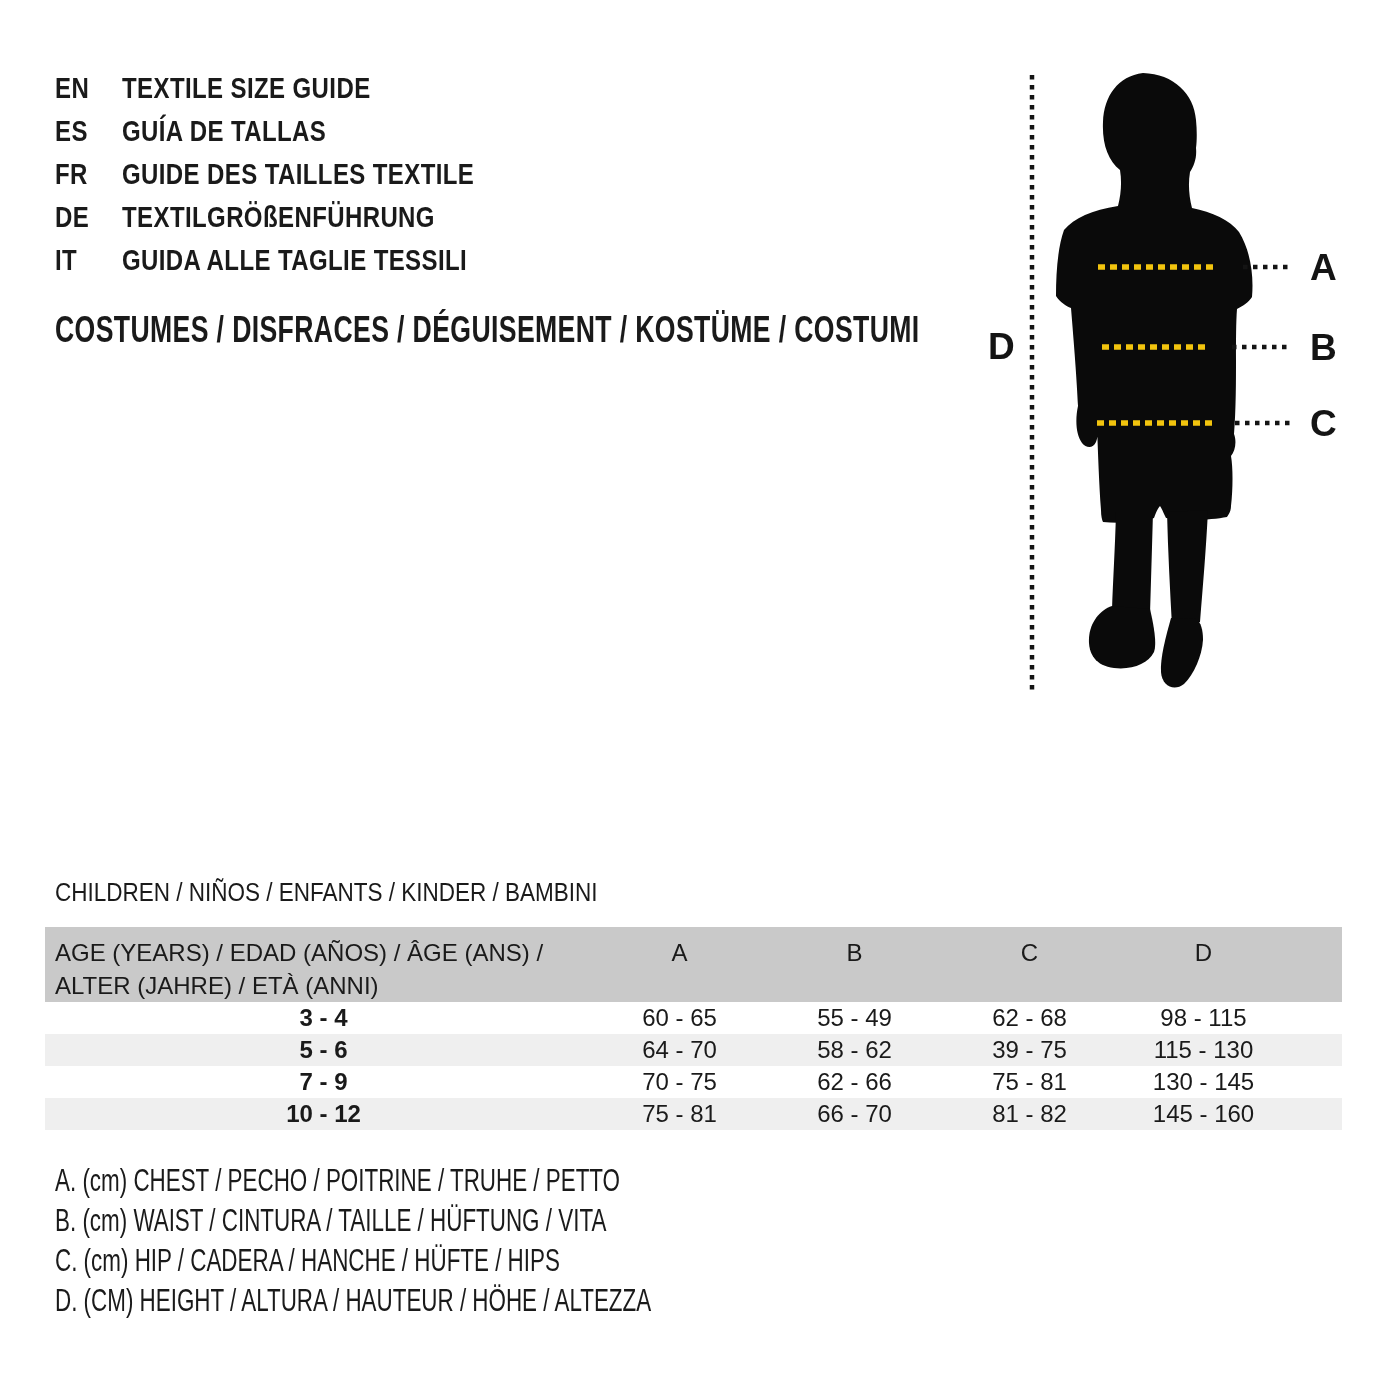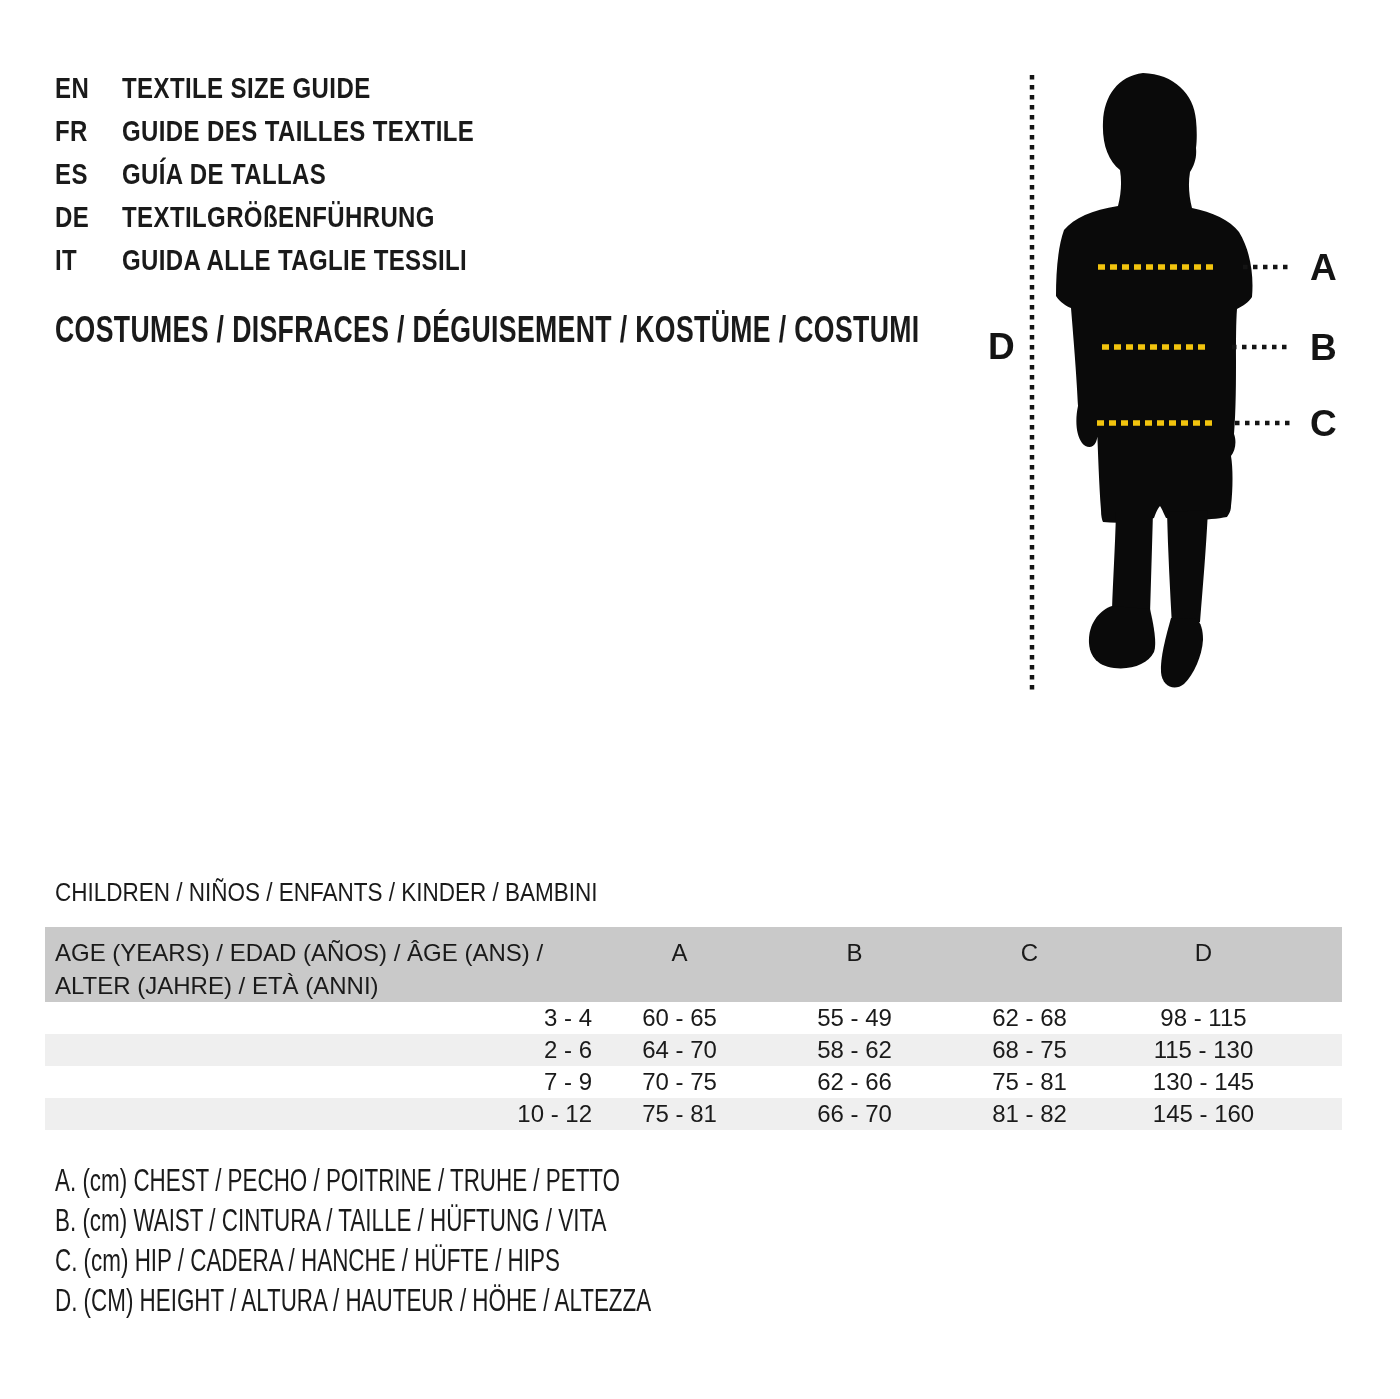--- a/index.html
+++ b/index.html
@@ -28,44 +28,44 @@
   
   .section-title{position:absolute;left:55px;top:880px;font-size:25px;line-height:25px;}
   table.size-table{position:absolute;left:45px;top:927px;width:1297px;border-collapse:collapse;table-layout:fixed;font-size:24px;}
   table.size-table col.c-age{width:547px;}
   table.size-table col.c-a,table.size-table col.c-b,table.size-table col.c-c{width:175px;}
   table.size-table col.c-d{width:225px;}
   table.size-table th{font-weight:400;text-align:center;vertical-align:top;padding:9px 0 0 0;background:#c9c9c9;line-height:33px;}
   table.size-table th.h-age{text-align:left;padding-left:10px;height:57px;}
   table.size-table th.h-d,table.size-table td.d-d{padding-right:52px;}
   table.size-table td{height:32px;vertical-align:middle;text-align:center;padding:0;}
-  table.size-table td.d-age{text-align:right;padding-left:10px;}
+  table.size-table td.d-age{text-align:center;padding-left:10px;font-weight:bold;}
   table.size-table tr.alt td{background:#efefef;}
 
   
   .legend{position:absolute;left:55px;top:1160px;font-size:32px;text-decoration:underline;}
   .legend-item{height:40px;line-height:40px;}
 </style>
 </head>
 <body>
 
 <div id="canvas">
 
   <div class="lang-block">
     <div class="lang-row">
       <span class="lang-code"><span class="cond sx80">EN</span></span>
       <span class="lang-label"><span class="cond sx80">TEXTILE SIZE GUIDE</span></span>
     </div>
     <div class="lang-row">
+      <span class="lang-code"><span class="cond sx80">ES</span></span>
+      <span class="lang-label"><span class="cond sx80">GUÍA DE TALLAS</span></span>
+    </div>
+    <div class="lang-row">
       <span class="lang-code"><span class="cond sx80">FR</span></span>
       <span class="lang-label"><span class="cond sx80">GUIDE DES TAILLES TEXTILE</span></span>
-    </div>
-    <div class="lang-row">
-      <span class="lang-code"><span class="cond sx80">ES</span></span>
-      <span class="lang-label"><span class="cond sx80">GUÍA DE TALLAS</span></span>
     </div>
     <div class="lang-row">
       <span class="lang-code"><span class="cond sx80">DE</span></span>
       <span class="lang-label"><span class="cond sx80">TEXTILGRÖßENFÜHRUNG</span></span>
     </div>
     <div class="lang-row">
       <span class="lang-code"><span class="cond sx80">IT</span></span>
       <span class="lang-label"><span class="cond sx80">GUIDA ALLE TAGLIE TESSILI</span></span>
     </div>
   </div>
@@ -154,24 +154,24 @@
     </thead>
     <tbody>
       <tr>
         <td class="d-age">3 - 4</td>
         <td>60 - 65</td>
         <td>55 - 49</td>
         <td>62 - 68</td>
         <td class="d-d">98 - 115</td>
       </tr>
       <tr class="alt">
-        <td class="d-age">2 - 6</td>
+        <td class="d-age">5 - 6</td>
         <td>64 - 70</td>
         <td>58 - 62</td>
-        <td>68 - 75</td>
+        <td>39 - 75</td>
         <td class="d-d">115 - 130</td>
       </tr>
       <tr>
         <td class="d-age">7 - 9</td>
         <td>70 - 75</td>
         <td>62 - 66</td>
         <td>75 - 81</td>
         <td class="d-d">130 - 145</td>
       </tr>
       <tr class="alt">

